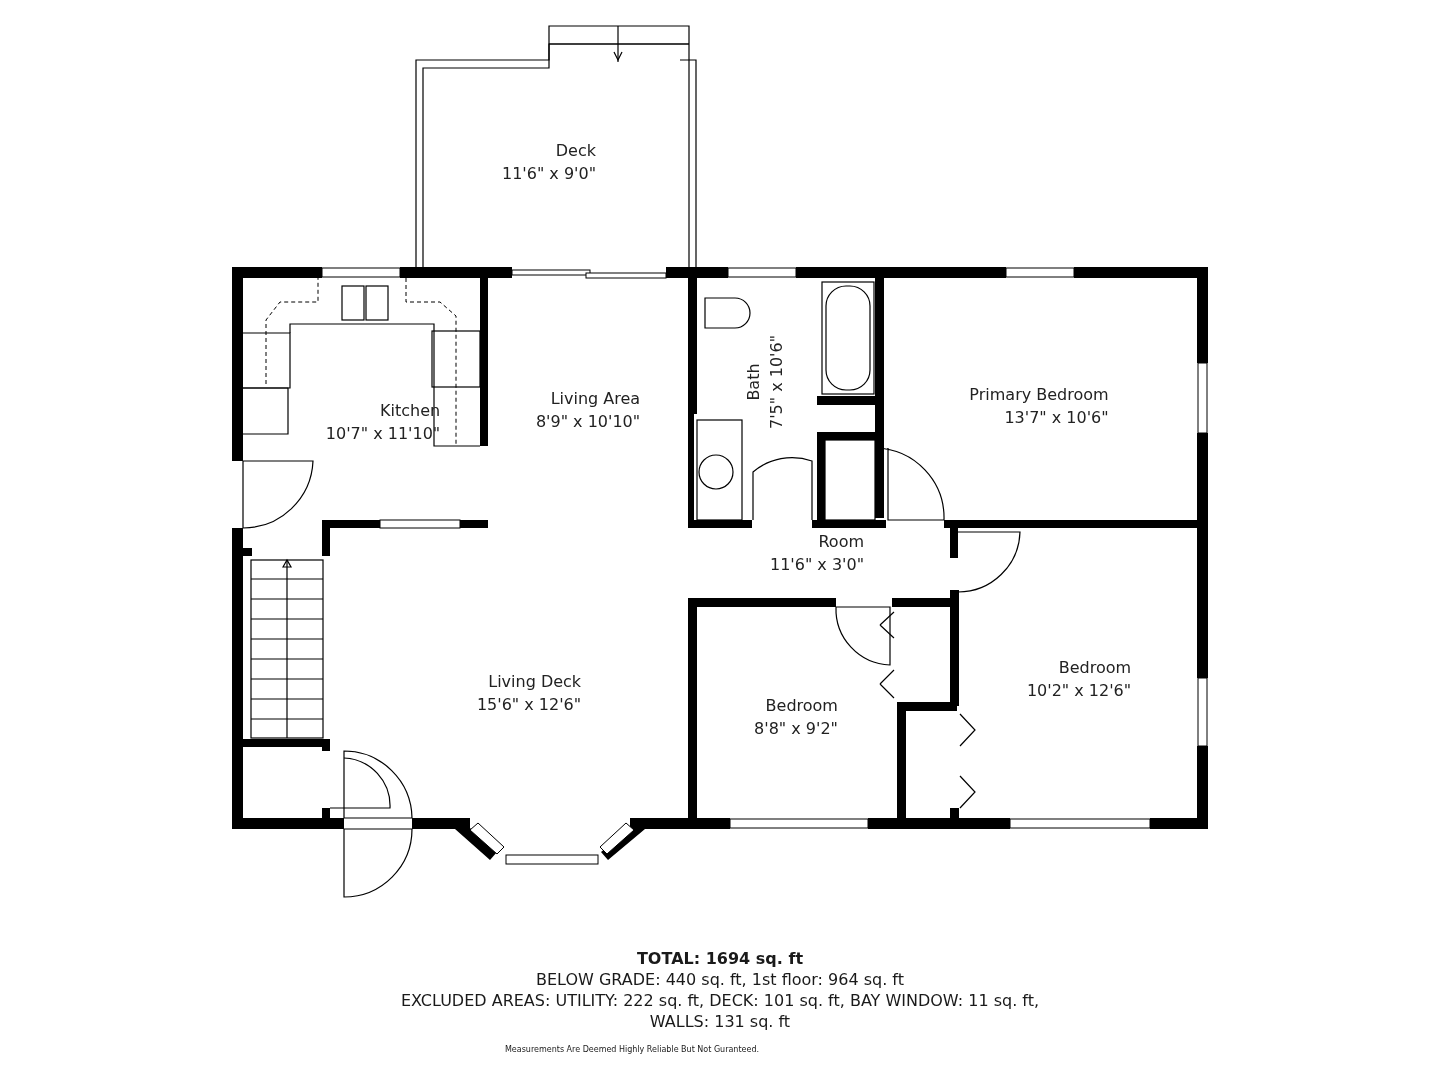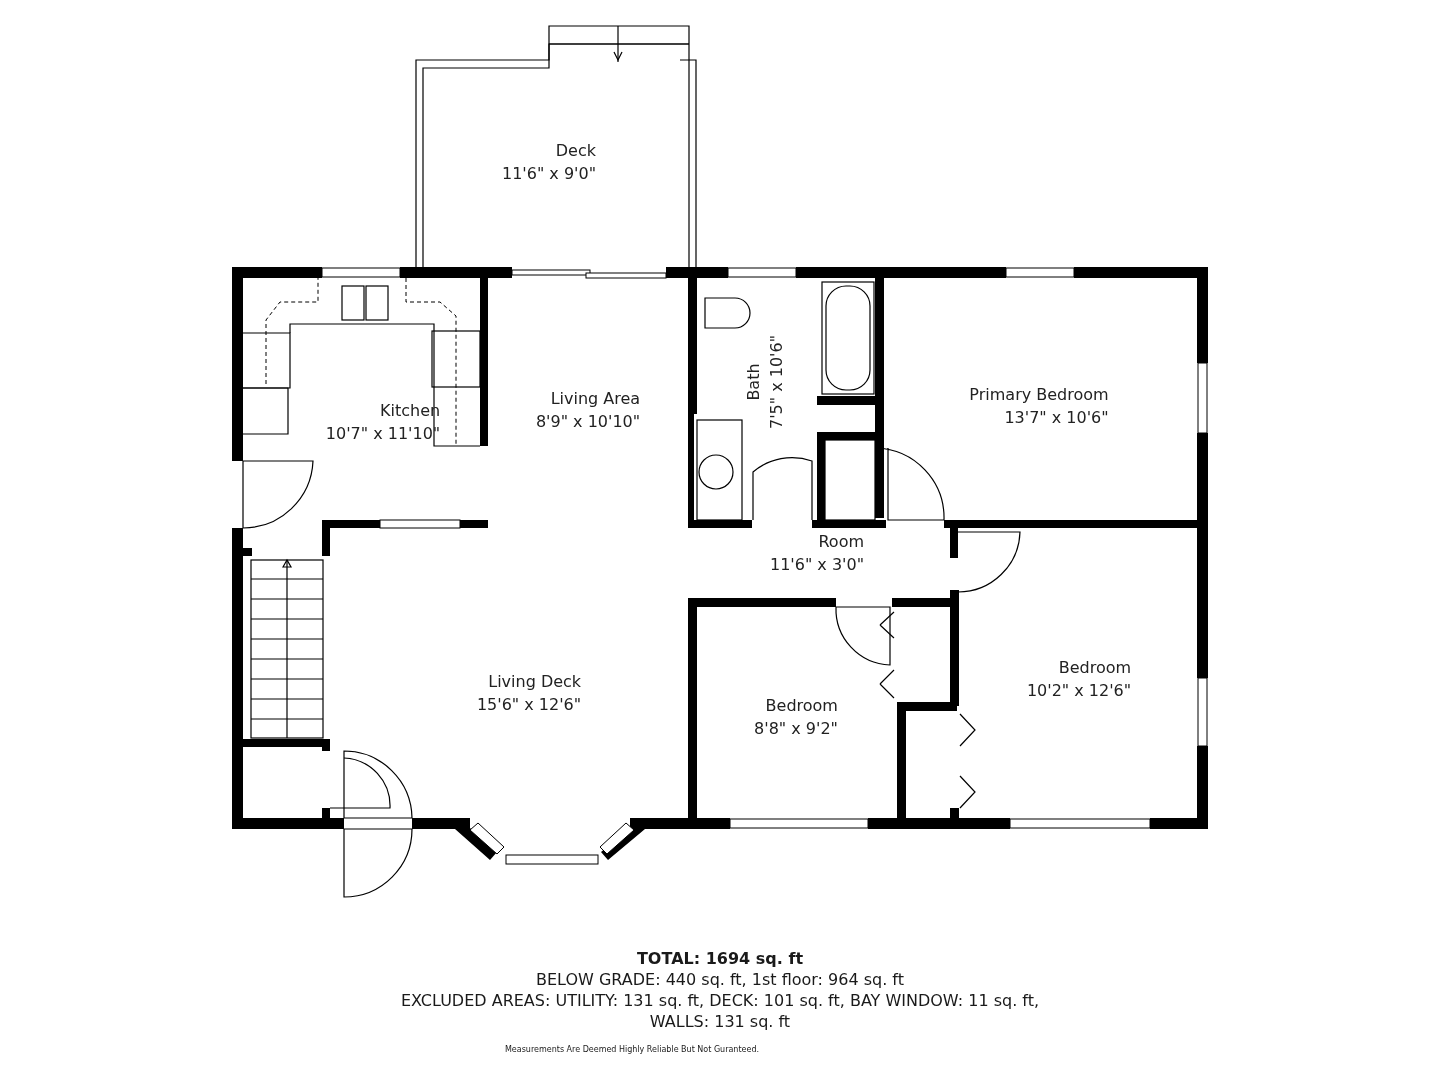--- a/index.html
+++ b/index.html
@@ -182,16 +182,16 @@
   <div>8'8" x 9'2"</div>
 </div>
 <div class="lbl" style="left:1079px; top:656px;">
   <div>Bedroom</div>
   <div>10'2" x 12'6"</div>
 </div>
 
 <div class="summary">
   <div class="total">TOTAL: 1694 sq. ft</div>
   <div class="line">BELOW GRADE: 440 sq. ft, 1st floor: 964 sq. ft</div>
-  <div class="line">EXCLUDED AREAS: UTILITY: 131 sq. ft, DECK: 101 sq. ft, BAY WINDOW: 11 sq. ft,</div>
+  <div class="line">EXCLUDED AREAS: UTILITY: 222 sq. ft, DECK: 101 sq. ft, BAY WINDOW: 11 sq. ft,</div>
   <div class="line">WALLS: 131 sq. ft</div>
 </div>
 <div class="disclaimer">Measurements Are Deemed Highly Reliable But Not Guranteed.</div>
 
 </body></html>

